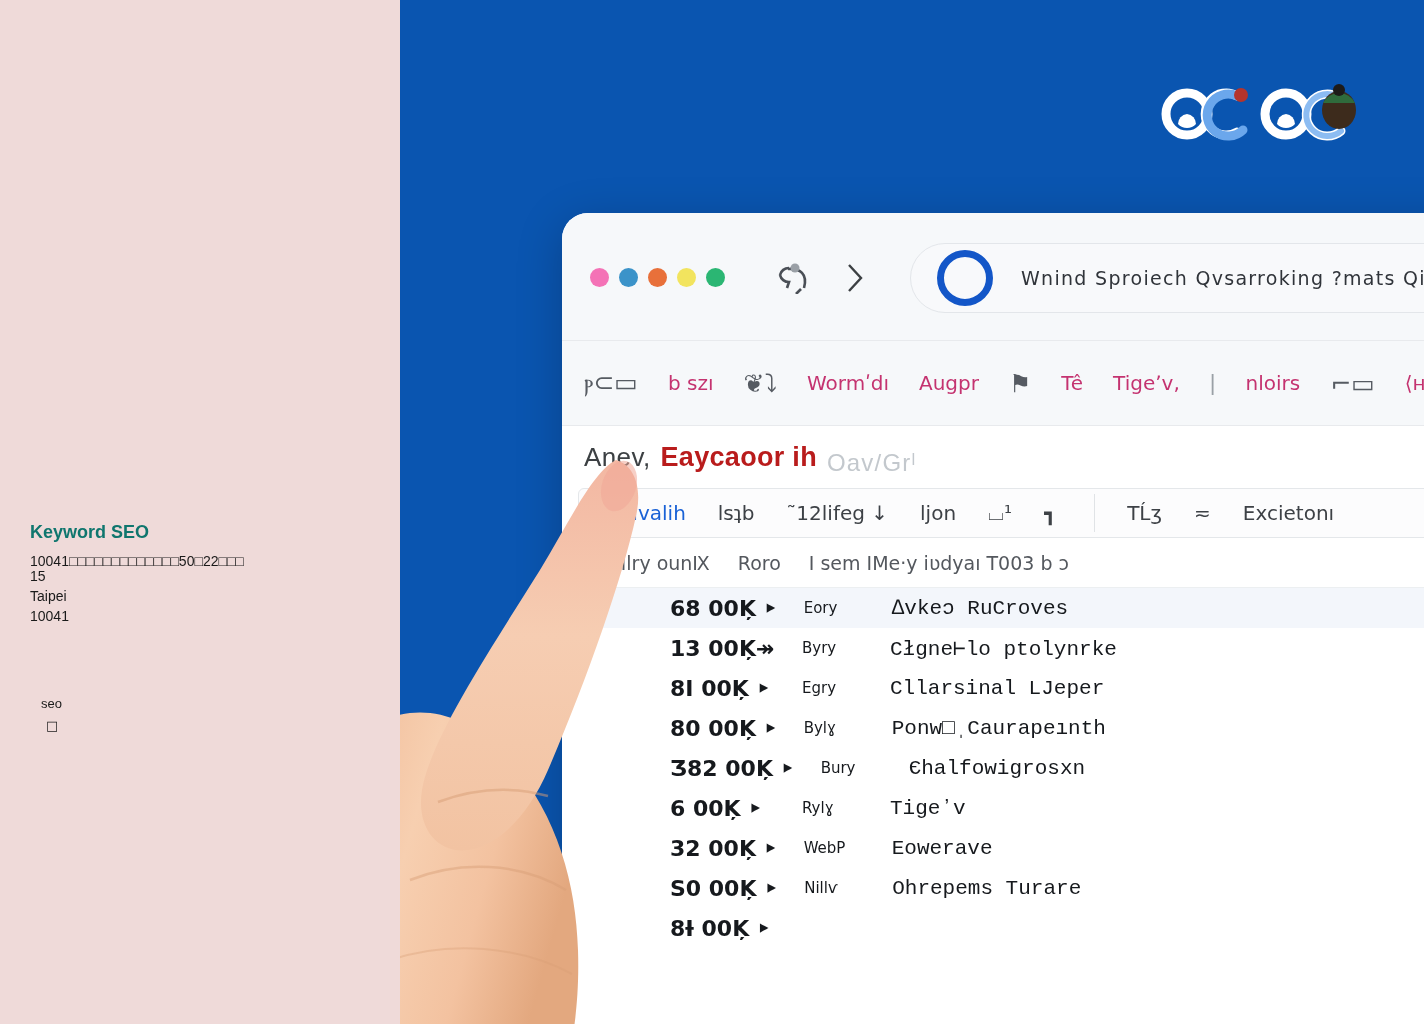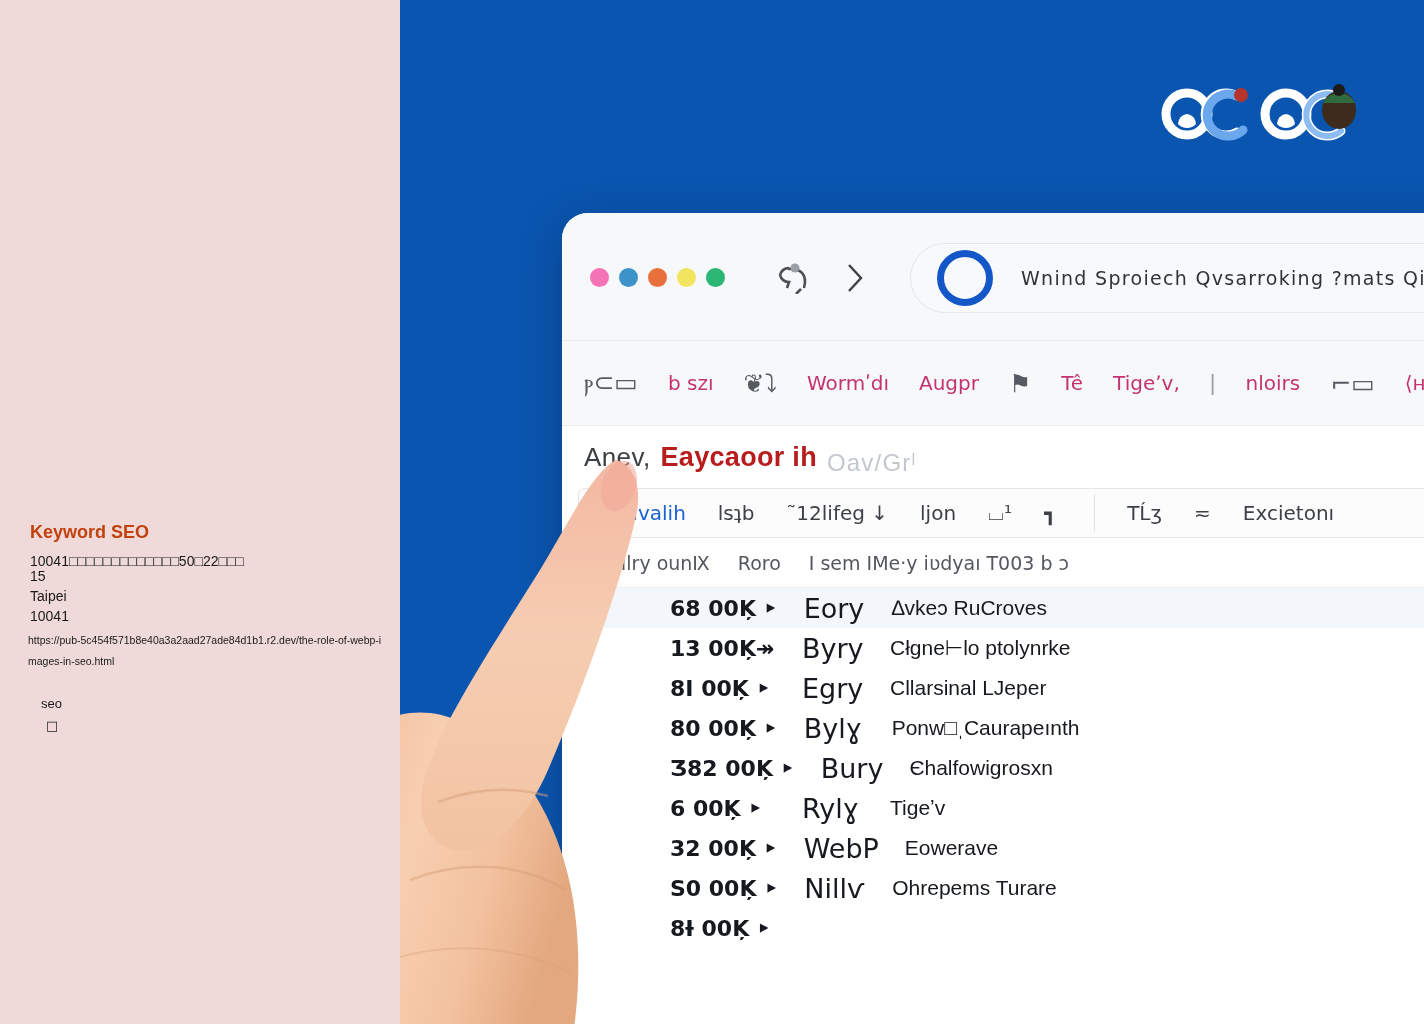--- a/index.html
+++ b/index.html
@@ -25,21 +25,21 @@
   }
   #article-title {
     position: absolute; left: 30px; top: 452px;
     width: 420px;
     font-size: 29px; line-height: 30px;
     color: #111; letter-spacing: -0.2px;
     white-space: pre-wrap;
   }
   #keyword-label {
     position: absolute; left: 30px; top: 522px;
-    font-size: 18px; font-weight: bold; color: #c2410c;
+    font-size: 18px; font-weight: bold; color: #0f766e;
   }
   .meta-line {
     position: absolute; left: 30px;
     font-size: 14px; color: #1a1a1a;
     white-space: nowrap;
   }
   #meta-0 { top: 547px; margin-top: 6px; }
   #meta-1 { top: 568px; }
   #addr-line  { top: 588px; }
   #post-code  { top: 608px; }
@@ -197,27 +197,27 @@
     overflow: hidden;
     white-space: nowrap;
   }
   .result-row.alt { background: #f3f6fb; }
   .cell-volume {
     font-size: 22px; font-weight: bold; color: #16191d;
     min-width: 106px;
     font-family: "DejaVu Sans", sans-serif;
   }
   .cell-level {
-    font-size: 27px; color: #16191d;
+    font-size: 15px; color: #16191d;
     min-width: 62px;
     font-family: "DejaVu Sans", sans-serif;
   }
   .cell-term {
     font-size: 21px; color: #16191d;
-    font-family: Liberation Sans, sans-serif;
+    font-family: Liberation Mono, monospace;
   }
 
   
   #hand-layer {
     position: absolute; left: 380px; top: 450px;
     width: 300px; height: 600px;
     z-index: 20; pointer-events: none;
   }
 </style>
 </head>
@@ -389,18 +389,17 @@
     <path d="M30 430 C80 410 140 412 186 440" fill="none" stroke="#d79d76" stroke-width="2.5" opacity=".45"></path>
     <path d="M10 510 C70 490 140 496 192 524" fill="none" stroke="#d79d76" stroke-width="2" opacity=".35"></path>
   </svg>
 
   <div id="left-panel">
     <div id="keyword-label">Keyword SEO</div>
     <div class="meta-line" id="meta-0">10041□□□□□□□□□□□□□50□22□□□</div>
     <div class="meta-line" id="meta-1">15</div>
     <div class="meta-line" id="addr-line">Taipei</div>
     <div class="meta-line" id="post-code">10041</div>
-    <div id="source-url">https://pub-5c454f571b8e40a3a2aad27ade84d1b1.r2.dev/the-role-of-webp-images-in-seo.html</div>
     <div id="seo-tag">seo</div>
     <div id="seo-glyph">□</div>
   </div>
 
 </div>
 
 </body></html>

